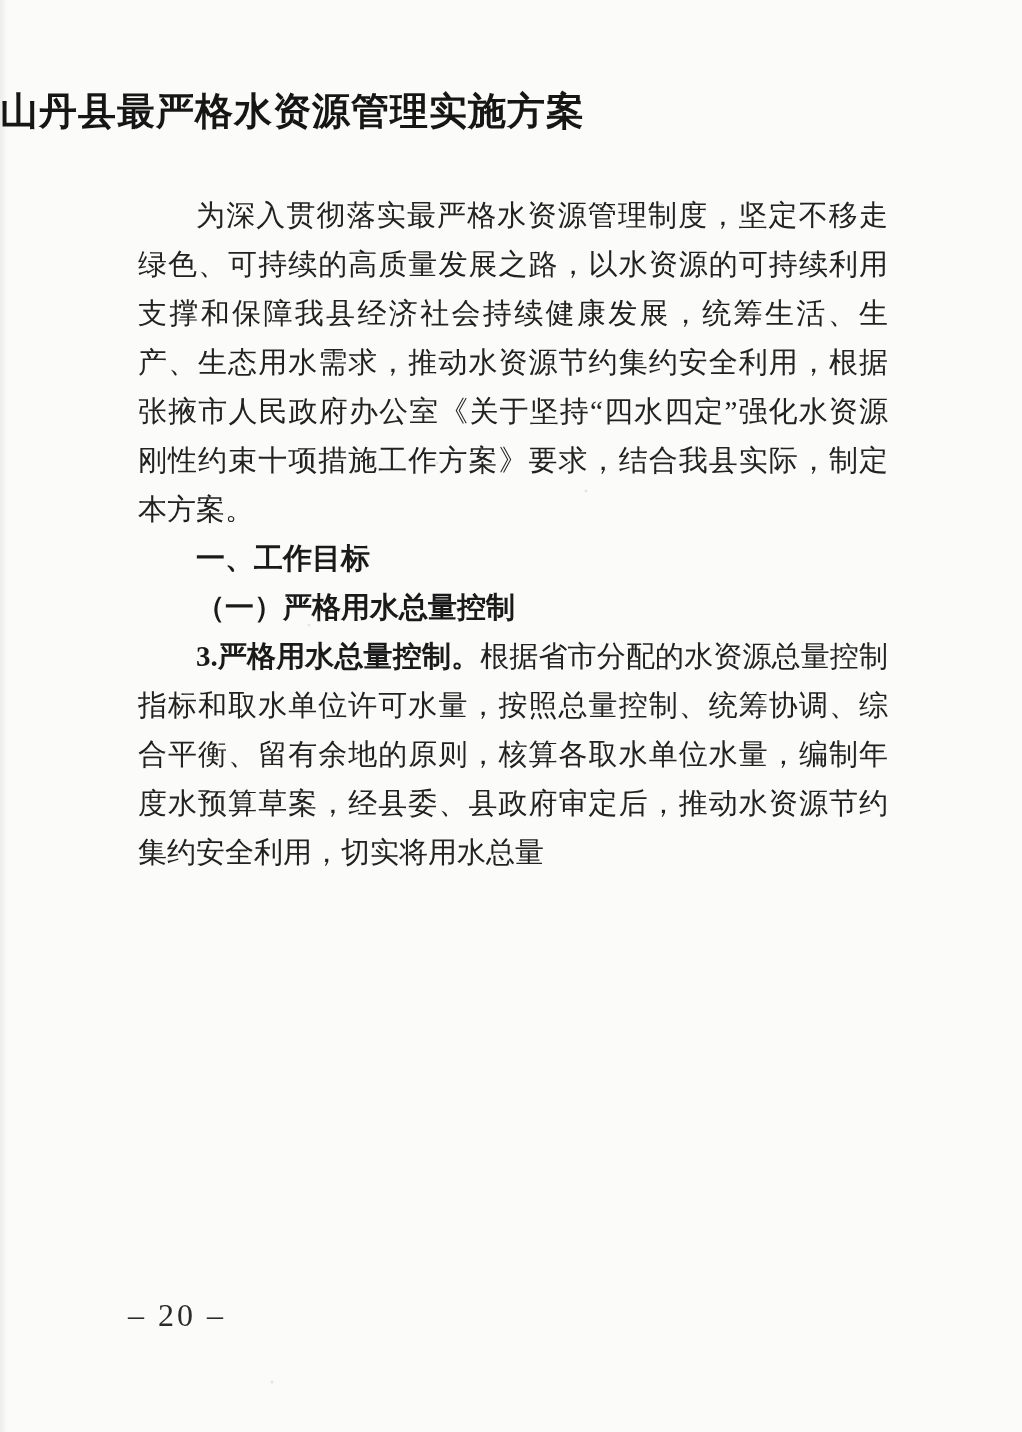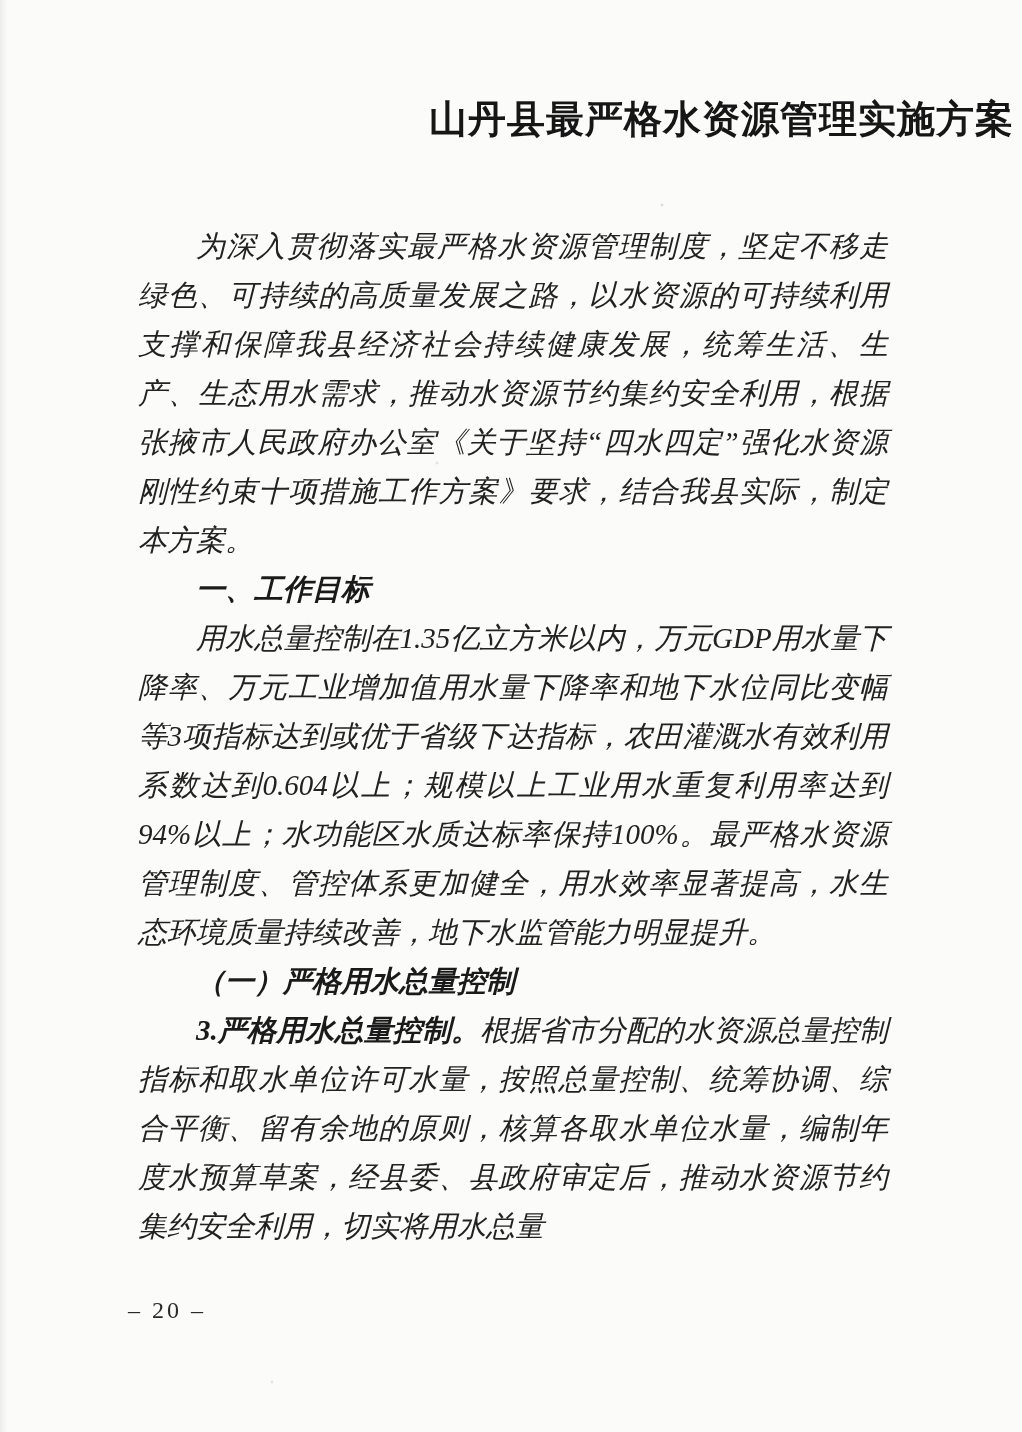--- a/index.html
+++ b/index.html
@@ -17,38 +17,37 @@
       radial-gradient(circle 2px at 437px 463px, #d6d6d6 0, rgba(255,255,255,0) 2px),
       radial-gradient(circle 2px at 586px 491px, #d6d6d6 0, rgba(255,255,255,0) 2px),
       radial-gradient(circle 2px at 309px 625px, #dadada 0, rgba(255,255,255,0) 2px),
       radial-gradient(circle 2px at 272px 1382px, #d6d6d6 0, rgba(255,255,255,0) 2px),
       linear-gradient(90deg, #ececec 0px, #fbfbfa 7px, #fbfbfa 100%);
     color: #1f1f1f;
     font-family: "Liberation Serif", "DejaVu Serif", serif;
     overflow: hidden;
   }
   .doc-title {
-    margin: 8px;
+    margin: 0;
     padding-top: 83px;
-    text-align: right;
+    text-align: left;
     font-size: 38px;
     line-height: 56px;
     font-weight: 700;
     letter-spacing: 1px;
     color: #161616;
   }
   .doc-body {
-    margin-top: 75px;
+    margin-top: 52px;
     padding: 0 134px 0 138px;
     font-size: 29px;
     line-height: 49px;
     text-align: justify;
     text-justify: inter-character;
     color: #222222;
-    font-style: italic;
   }
   .doc-body p, .doc-body h2, .doc-body h3 {
     margin: 0;
     padding: 0;
     font-size: 29px;
     line-height: 49px;
   }
   .para {
     text-indent: 2em;
   }
@@ -64,40 +63,39 @@
     color: #1a1a1a;
   }
   .lead-bold {
     font-weight: 700;
     color: #1a1a1a;
   }
   .page-number {
     position: absolute;
     left: 128px;
     top: 1297px;
-    font-size: 24px;
+    font-size: 32px;
     letter-spacing: 3px;
     color: #2a2a2a;
     font-family: "Liberation Serif", "DejaVu Serif", serif;
   }
 </style>
 </head>
 <body>
 
 <div class="page">
 
   <h1 class="doc-title">山丹县最严格水资源管理实施方案</h1>
 
   <div class="doc-body">
 
     <p class="para">为深入贯彻落实最严格水资源管理制度，坚定不移走绿色、可持续的高质量发展之路，以水资源的可持续利用支撑和保障我县经济社会持续健康发展，统筹生活、生产、生态用水需求，推动水资源节约集约安全利用，根据张掖市人民政府办公室《关于坚持“四水四定”强化水资源刚性约束十项措施工作方案》要求，结合我县实际，制定本方案。</p>
 
     <h2 class="sec-heading">一、工作目标</h2>
 
-    <p class="para">用水总量控制在1.35亿立方米以内，万元GDP用水量下降率、万元工业增加值用水量下降率和地下水位同比变幅等3项指标达到或优于省级下达指标，农田灌溉水有效利用系数达到0.604以上；规模以上工业用水重复利用率达到94%以上；水功能区水质达标率保持100%。最严格水资源管理制度、管控体系更加健全，用水效率显著提高，水生态环境质量持续改善，地下水监管能力明显提升。</p>
 
 
     <h3 class="sub-heading">（一）严格用水总量控制</h3>
 
     <p class="para"><span class="lead-bold">3.严格用水总量控制。</span><span>根据省市分配的水资源总量控制指标和取水单位许可水量，按照总量控制、统筹协调、综合平衡、留有余地的原则，核算各取水单位水量，编制年度水预算草案，经县委、县政府审定后，推动水资源节约集约安全利用，切实将用水总量</span></p>
 
   </div>
 
   <div class="page-number">– 20 –</div>
 

